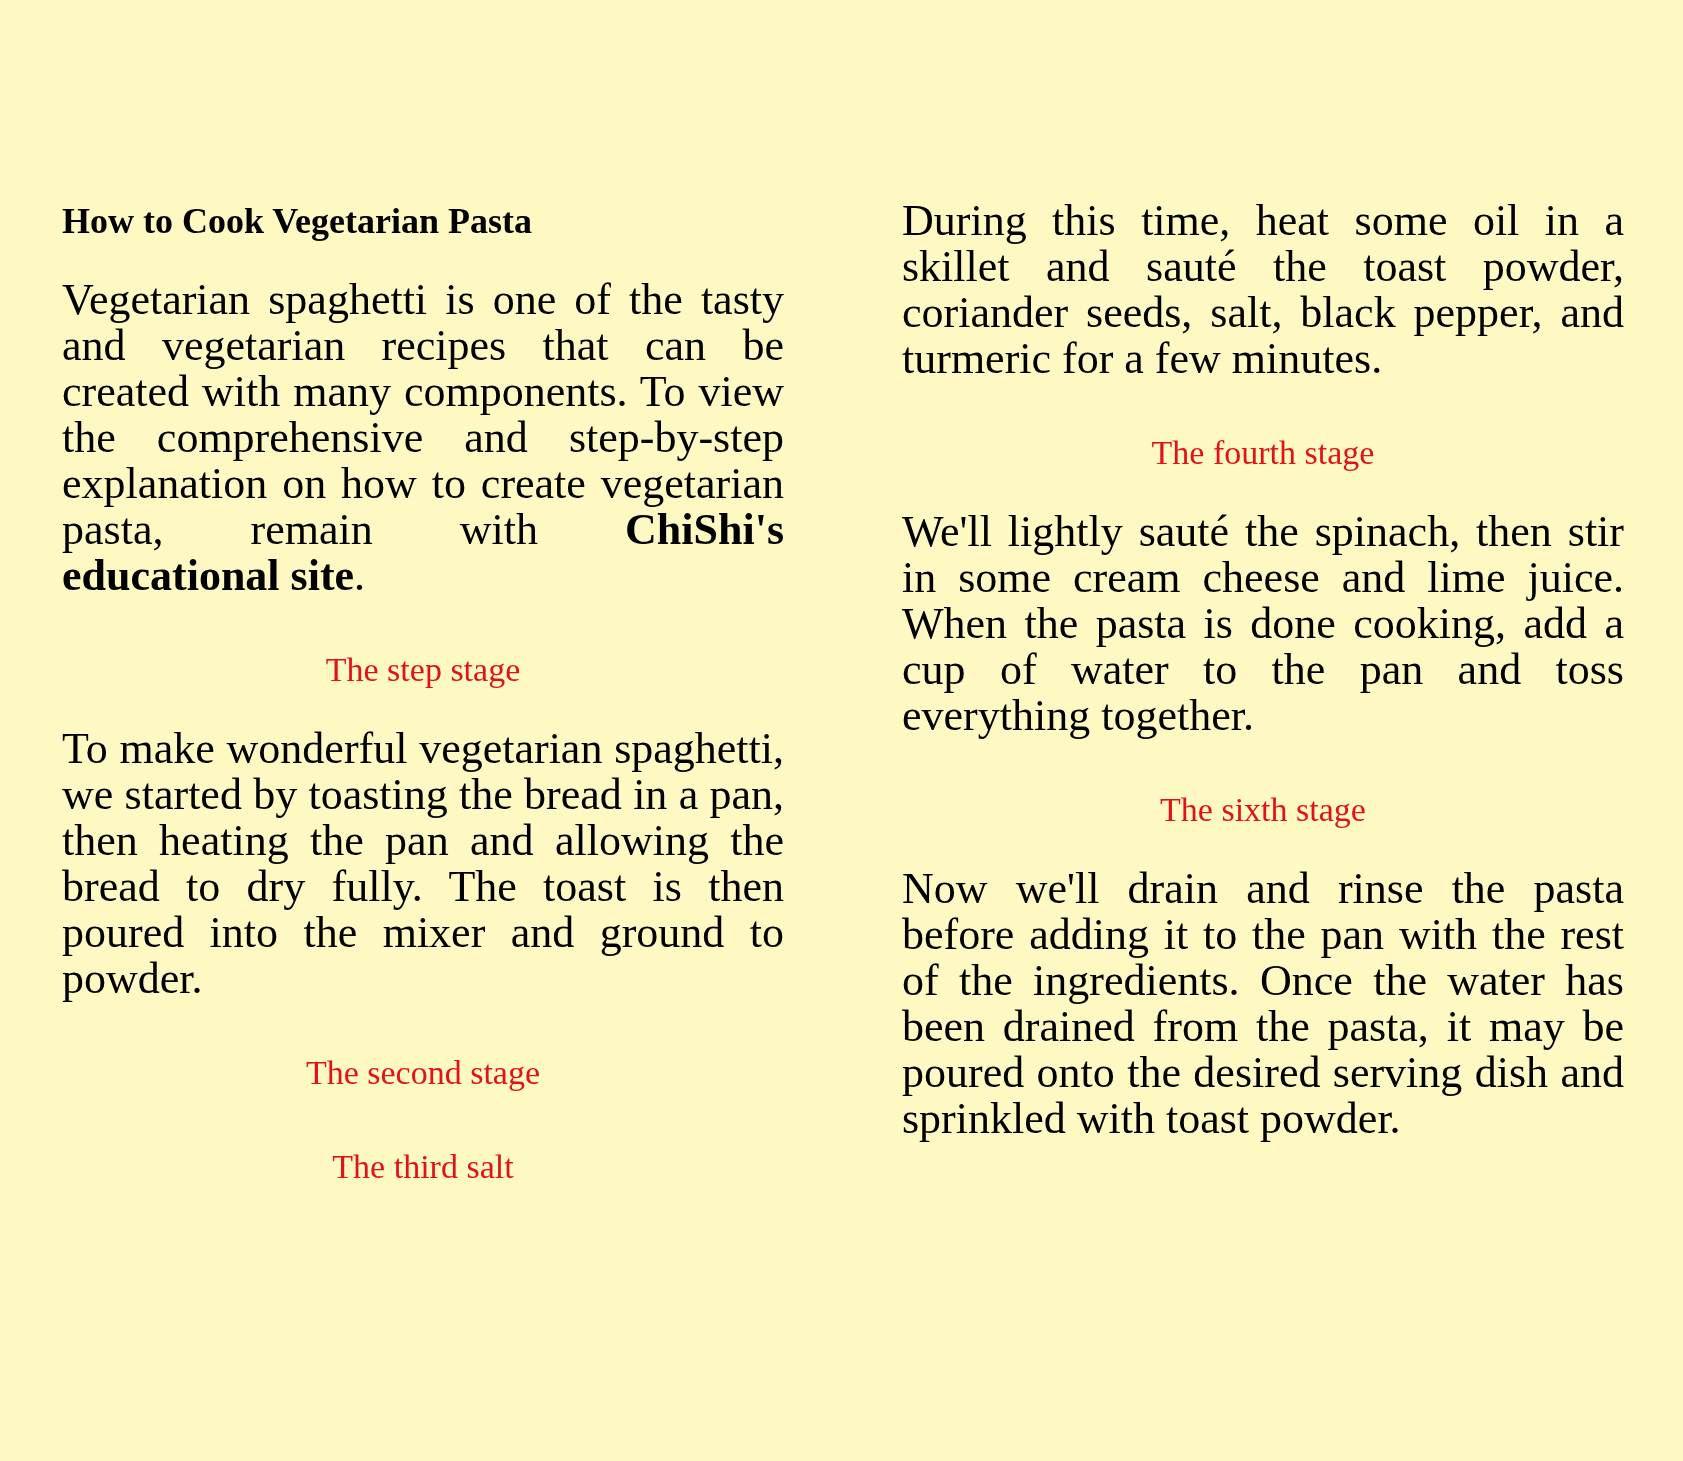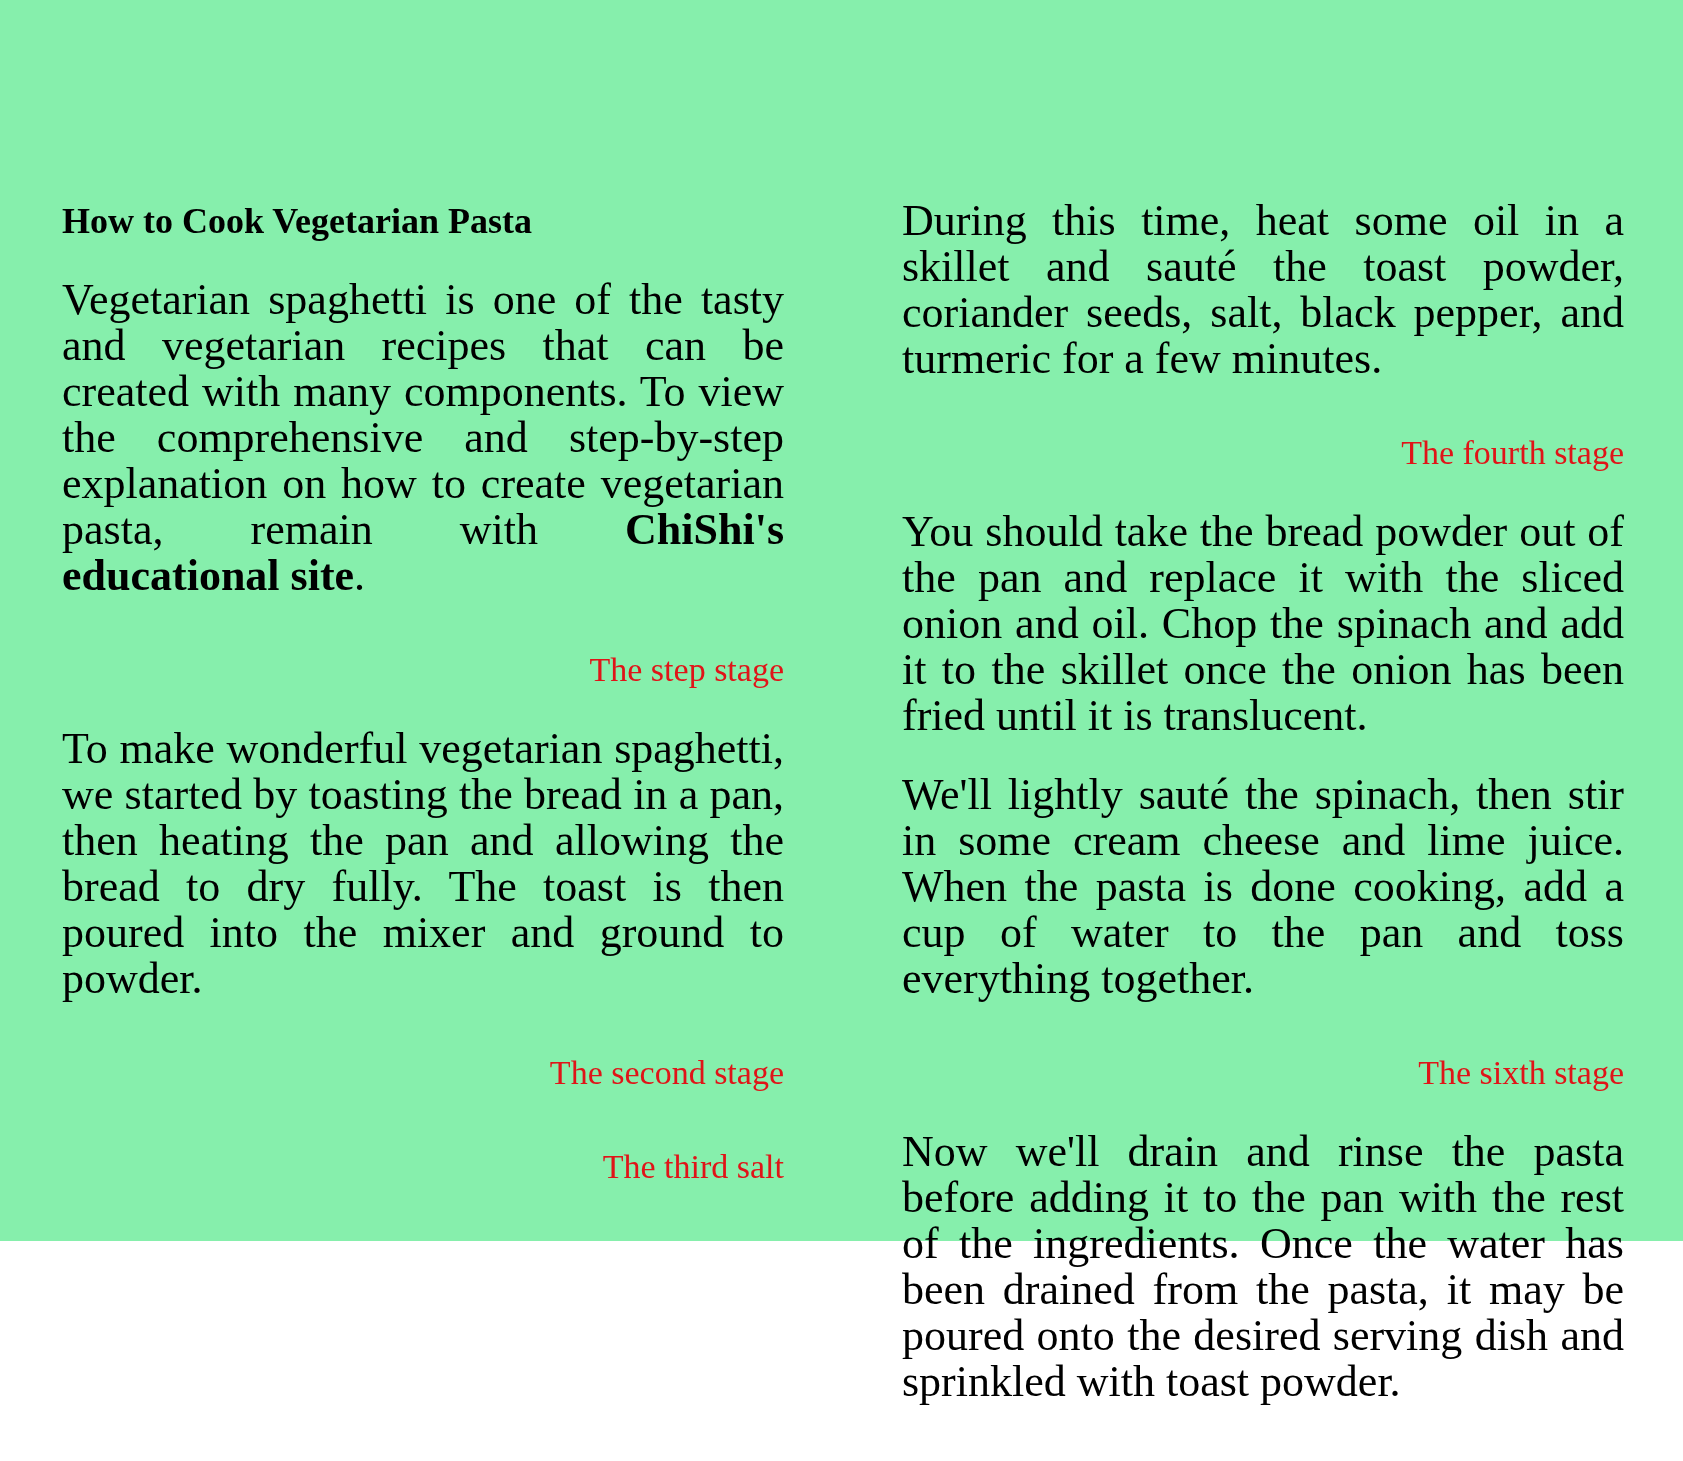--- a/index.html
+++ b/index.html
@@ -10,24 +10,24 @@
   body {
     width: 1683px;
     height: 1461px;
     overflow: hidden;
     font-family: "Liberation Serif", "DejaVu Serif", serif;
     color: #000000;
   }
   .page {
     box-sizing: border-box;
     width: 1683px;
-    height: 1241px;
+    height: 1461px;
     padding: 198px 60px 40px 62px;
     display: flex;
-    background: #86efac;
+    background: #fef9c3;
   }
   .col {
     width: 722px;
     flex: 0 0 722px;
   }
   .col-left { margin-right: 118px; }
   .doc-title {
     font-size: 36px;
     line-height: 46px;
     font-weight: bold;
@@ -39,21 +39,21 @@
     margin: 0 0 33px 0;
     text-align: justify;
     text-justify: inter-word;
   }
   h2.stage-heading {
     font-size: 34px;
     line-height: 46px;
     font-weight: normal;
     color: var(--accent, #e01418);
     margin: 48px 0 33px 0;
-    text-align: right;
+    text-align: center;
   }
   .bold { font-weight: bold; }
 </style>
 </head>
 <body style="background: rgb(255, 255, 255); color: rgb(0, 0, 0);">
 
 <div class="page">
 
   <div class="col col-left">
     <h1 class="doc-title">How to Cook Vegetarian Pasta</h1>
@@ -65,21 +65,20 @@
 
     <h2 class="stage-heading">The second stage</h2>
 
     <h2 class="stage-heading">The third salt</h2>
   </div>
 
   <div class="col col-right">
     <p class="body-par">During this time, heat some oil in a skillet and sauté the toast powder, coriander seeds, salt, black pepper, and turmeric for a few minutes.</p>
 
     <h2 class="stage-heading">The fourth stage</h2>
-    <p class="body-par">You should take the bread powder out of the pan and replace it with the sliced onion and oil. Chop the spinach and add it to the skillet once the onion has been fried until it is translucent.</p>
 
     <p class="body-par">We'll lightly sauté the spinach, then stir in some cream cheese and lime juice. When the pasta is done cooking, add a cup of water to the pan and toss everything together.</p>
 
     <h2 class="stage-heading">The sixth stage</h2>
     <p class="body-par">Now we'll drain and rinse the pasta before adding it to the pan with the rest of the ingredients. Once the water has been drained from the pasta, it may be poured onto the desired serving dish and sprinkled with toast powder.</p>
   </div>
 
 </div>
 
 </body></html>

